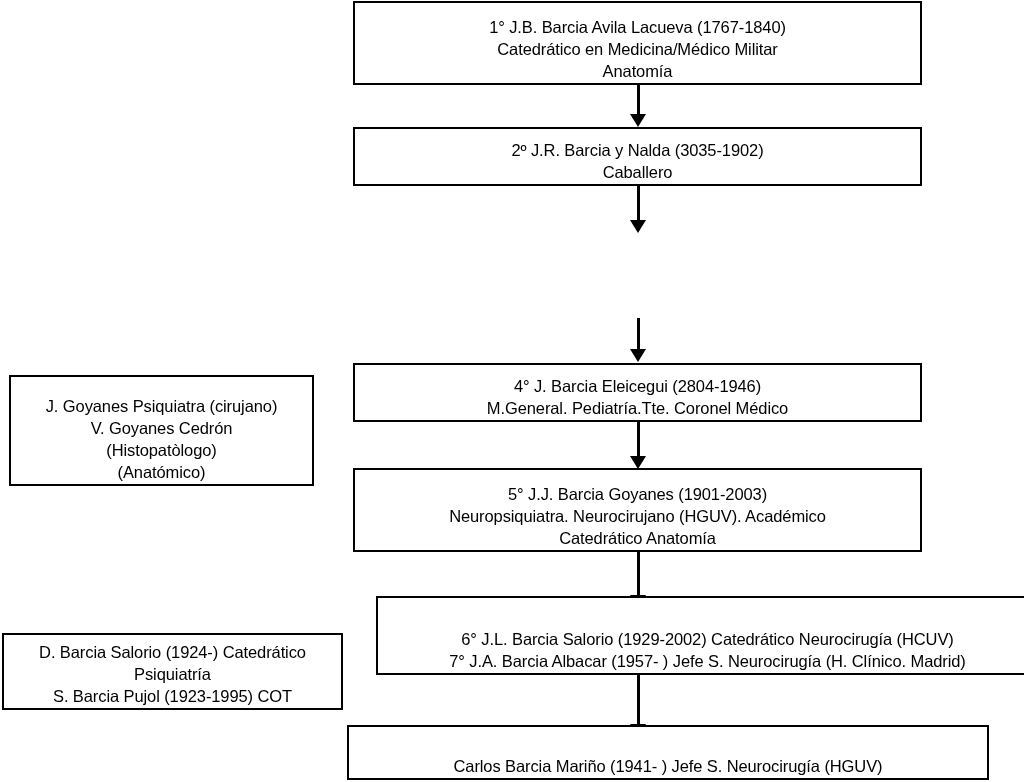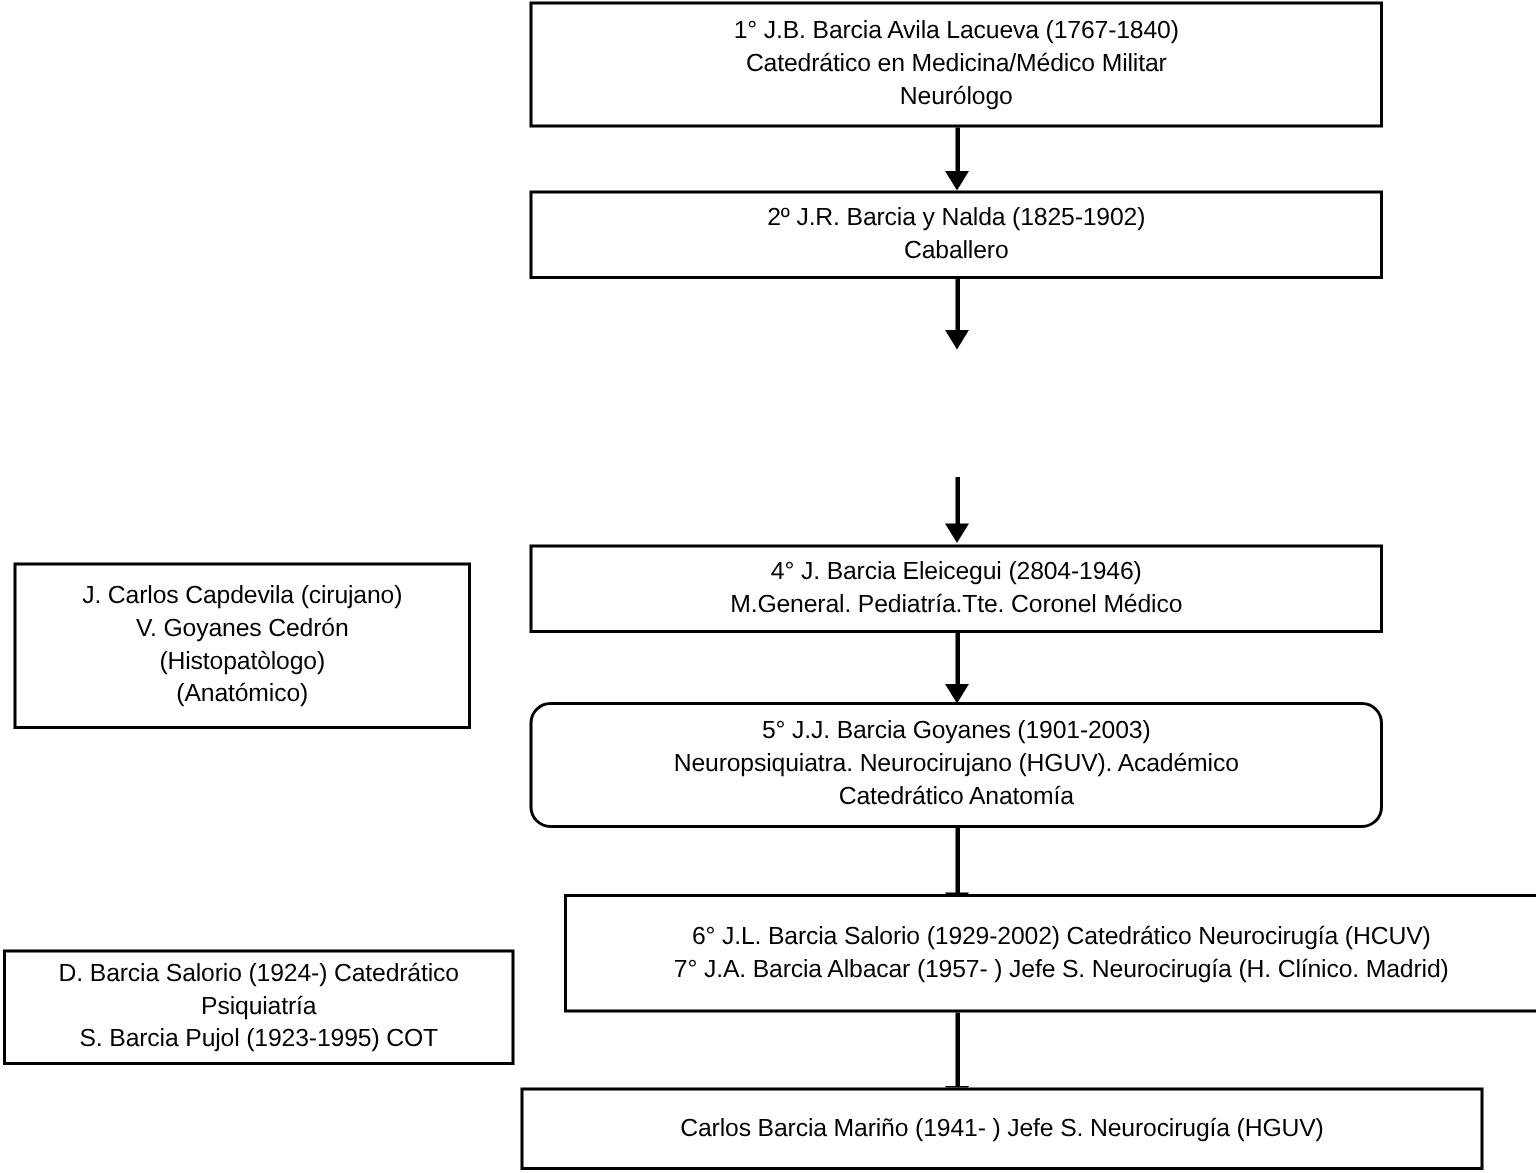--- a/index.html
+++ b/index.html
@@ -21,21 +21,21 @@
 
   
   .node {
     position: absolute;
     box-sizing: border-box;
     background: #ffffff;
     border: 2px solid #000000;
     display: flex;
     flex-direction: column;
     align-items: center;
-    justify-content: center;
+    justify-content: flex-end;
     text-align: center;
     line-height: 1.33;
     font-size: 16.5px;
     letter-spacing: -0.1px;
   }
   .node .line {
     display: block;
     white-space: nowrap;
   }
 
@@ -73,30 +73,30 @@
   }
 </style>
 </head>
 <body>
 
 <div id="canvas">
 
   <div class="node lineage" style="top:1px; height:84px;">
     <span class="line">1° J.B. Barcia Avila Lacueva (1767-1840)</span>
     <span class="line">Catedrático en Medicina/Médico Militar</span>
-    <span class="line">Neurólogo</span>
+    <span class="line">Anatomía</span>
   </div>
 
   <div class="connector" style="left:638px; top:85px;">
     <div class="stem" style="height:30px;"></div>
     <div class="head" style="top:29px;"></div>
   </div>
 
   <div class="node lineage" style="top:127px; height:59px;">
-    <span class="line">2º J.R. Barcia y Nalda (1825-1902)</span>
+    <span class="line">2º J.R. Barcia y Nalda (3035-1902)</span>
     <span class="line">Caballero</span>
   </div>
 
   <div class="connector" style="left:638px; top:186px;">
     <div class="stem" style="height:35px;"></div>
     <div class="head" style="top:34px;"></div>
   </div>
 
 
   <div class="connector" style="left:638px; top:318px;">
@@ -107,21 +107,21 @@
   <div class="node lineage" style="top:363px; height:59px;">
     <span class="line">4° J. Barcia Eleicegui (2804-1946)</span>
     <span class="line">M.General. Pediatría.Tte. Coronel Médico</span>
   </div>
 
   <div class="connector" style="left:638px; top:422px;">
     <div class="stem" style="height:35px;"></div>
     <div class="head" style="top:34px;"></div>
   </div>
 
-  <div class="node lineage" style="top:468px; height:84px;border-radius:14px;">
+  <div class="node lineage" style="top:468px; height:84px;">
     <span class="line">5° J.J. Barcia Goyanes (1901-2003)</span>
     <span class="line">Neuropsiquiatra. Neurocirujano (HGUV). Académico</span>
     <span class="line">Catedrático Anatomía</span>
   </div>
 
   <div class="connector" style="left:638px; top:552px;">
     <div class="stem" style="height:44px;"></div>
     <div class="head" style="top:43px;"></div>
   </div>
 
@@ -133,21 +133,21 @@
   <div class="connector" style="left:638px; top:675px;">
     <div class="stem" style="height:50px;"></div>
     <div class="head" style="top:49px;"></div>
   </div>
 
   <div class="node lineage-bottom" style="top:725px; height:55px;">
     <span class="line">Carlos Barcia Mariño (1941- ) Jefe S. Neurocirugía (HGUV)</span>
   </div>
 
   <div class="node side" style="left:9px; top:375px; width:305px; height:111px;">
-    <span class="line">J. Carlos Capdevila (cirujano)</span>
+    <span class="line">J. Goyanes Psiquiatra (cirujano)</span>
     <span class="line">V. Goyanes Cedrón</span>
     <span class="line">(Histopatòlogo)</span>
     <span class="line">(Anatómico)</span>
   </div>
 
   <div class="node side" style="left:2px; top:633px; width:341px; height:77px;">
     <span class="line">D. Barcia Salorio (1924-) Catedrático</span>
     <span class="line">Psiquiatría</span>
     <span class="line">S. Barcia Pujol (1923-1995) COT</span>
   </div>

